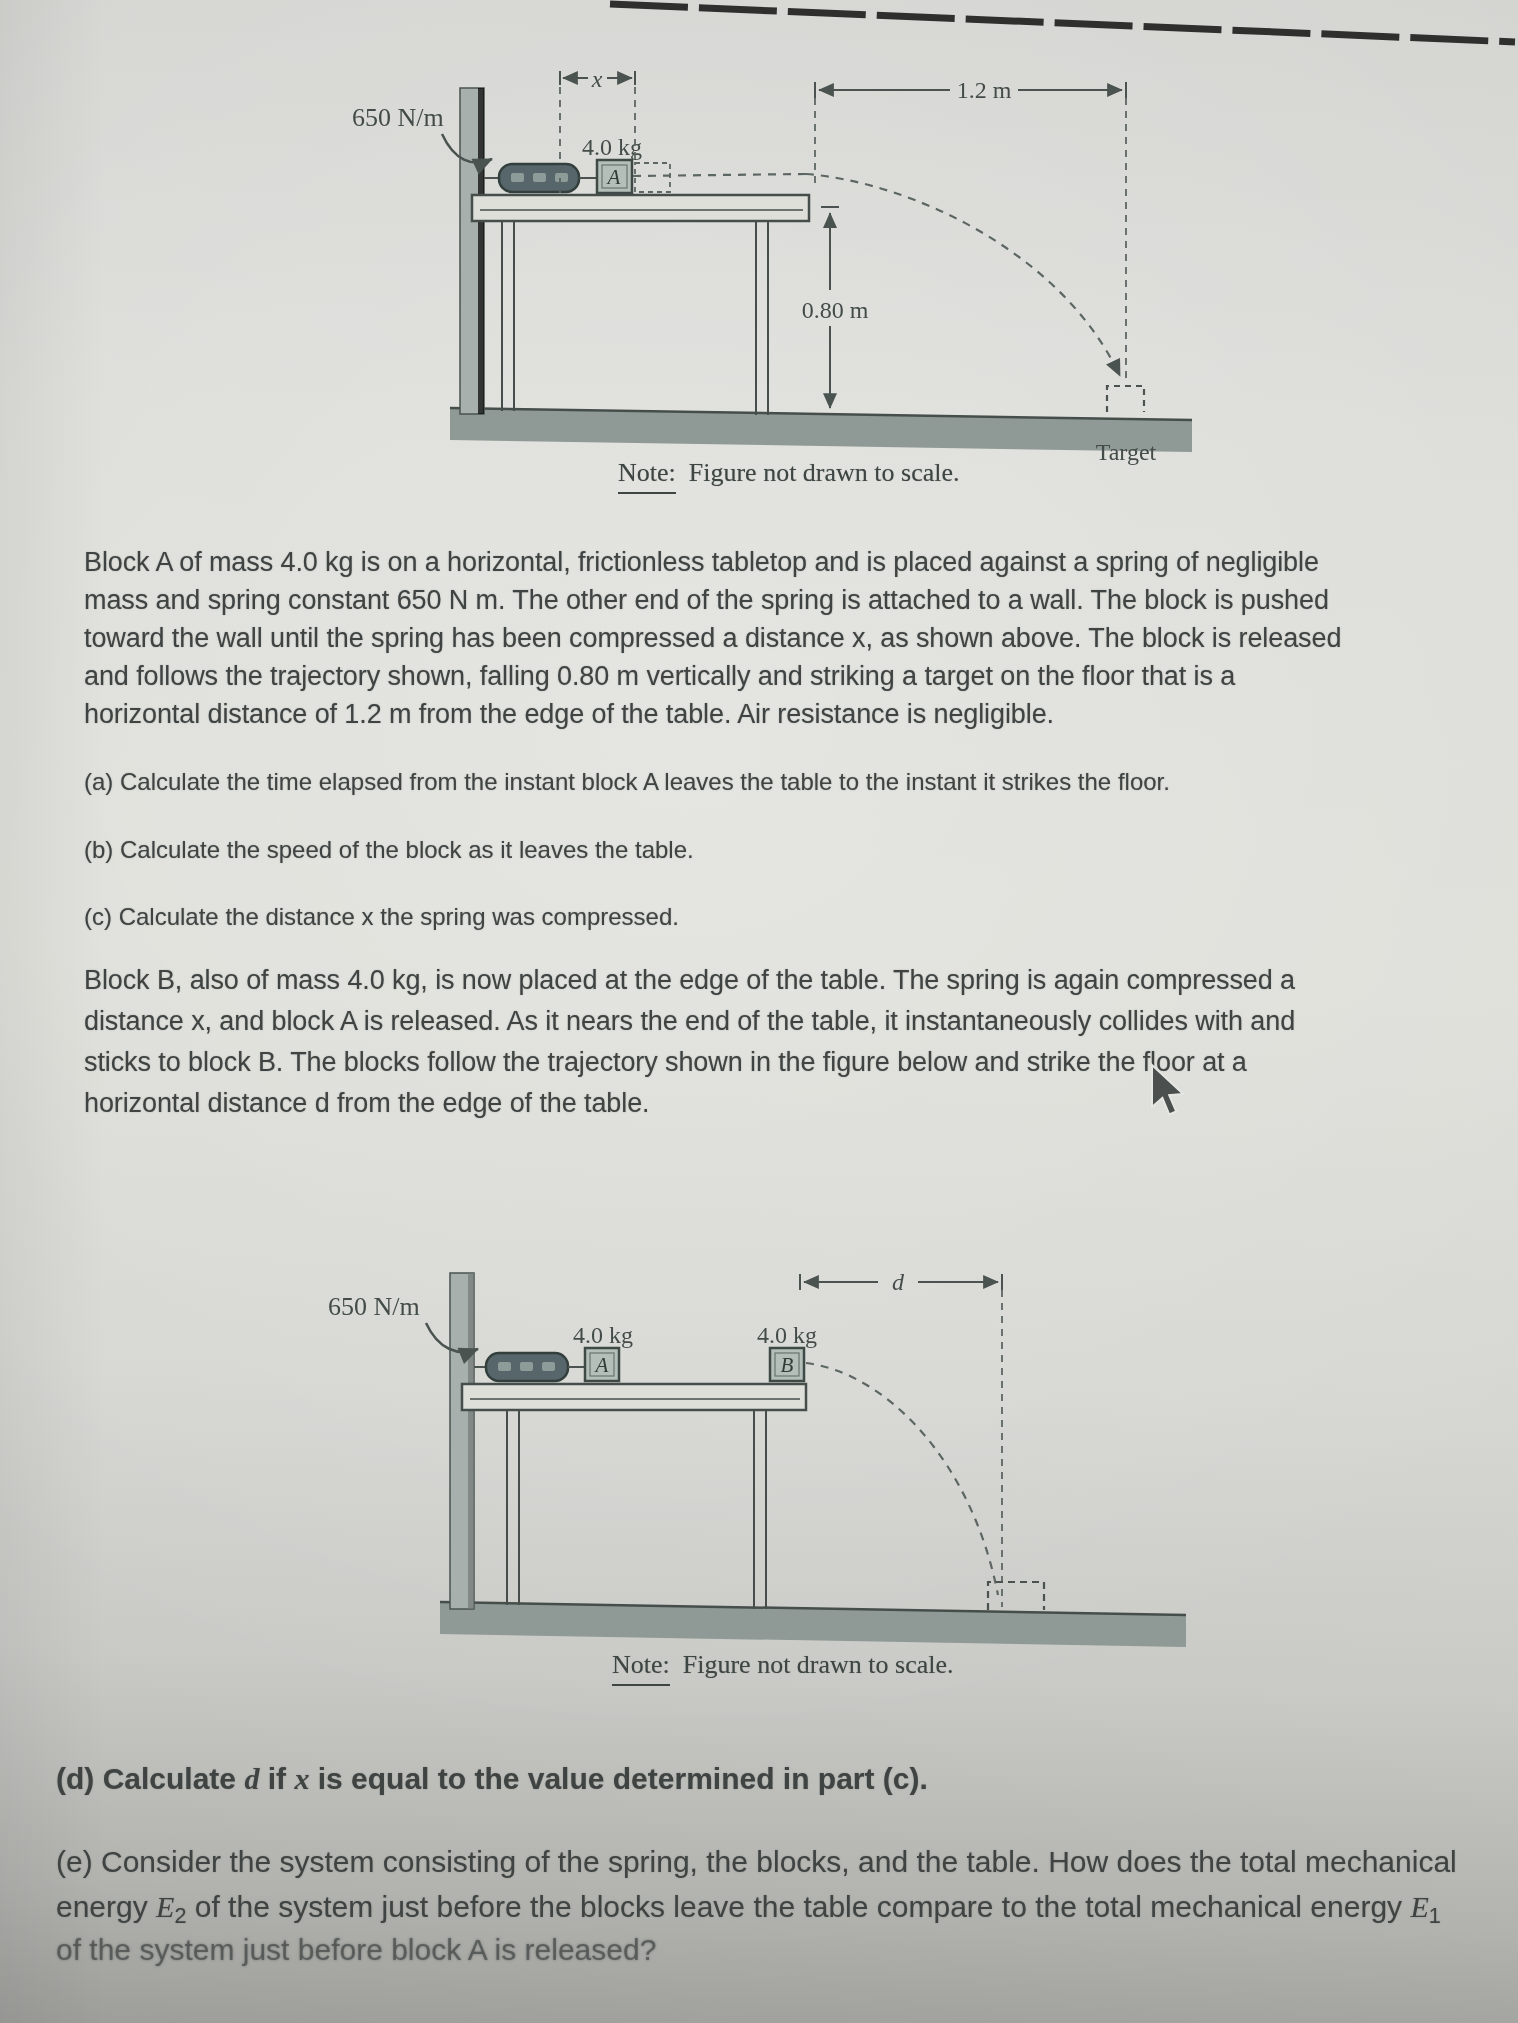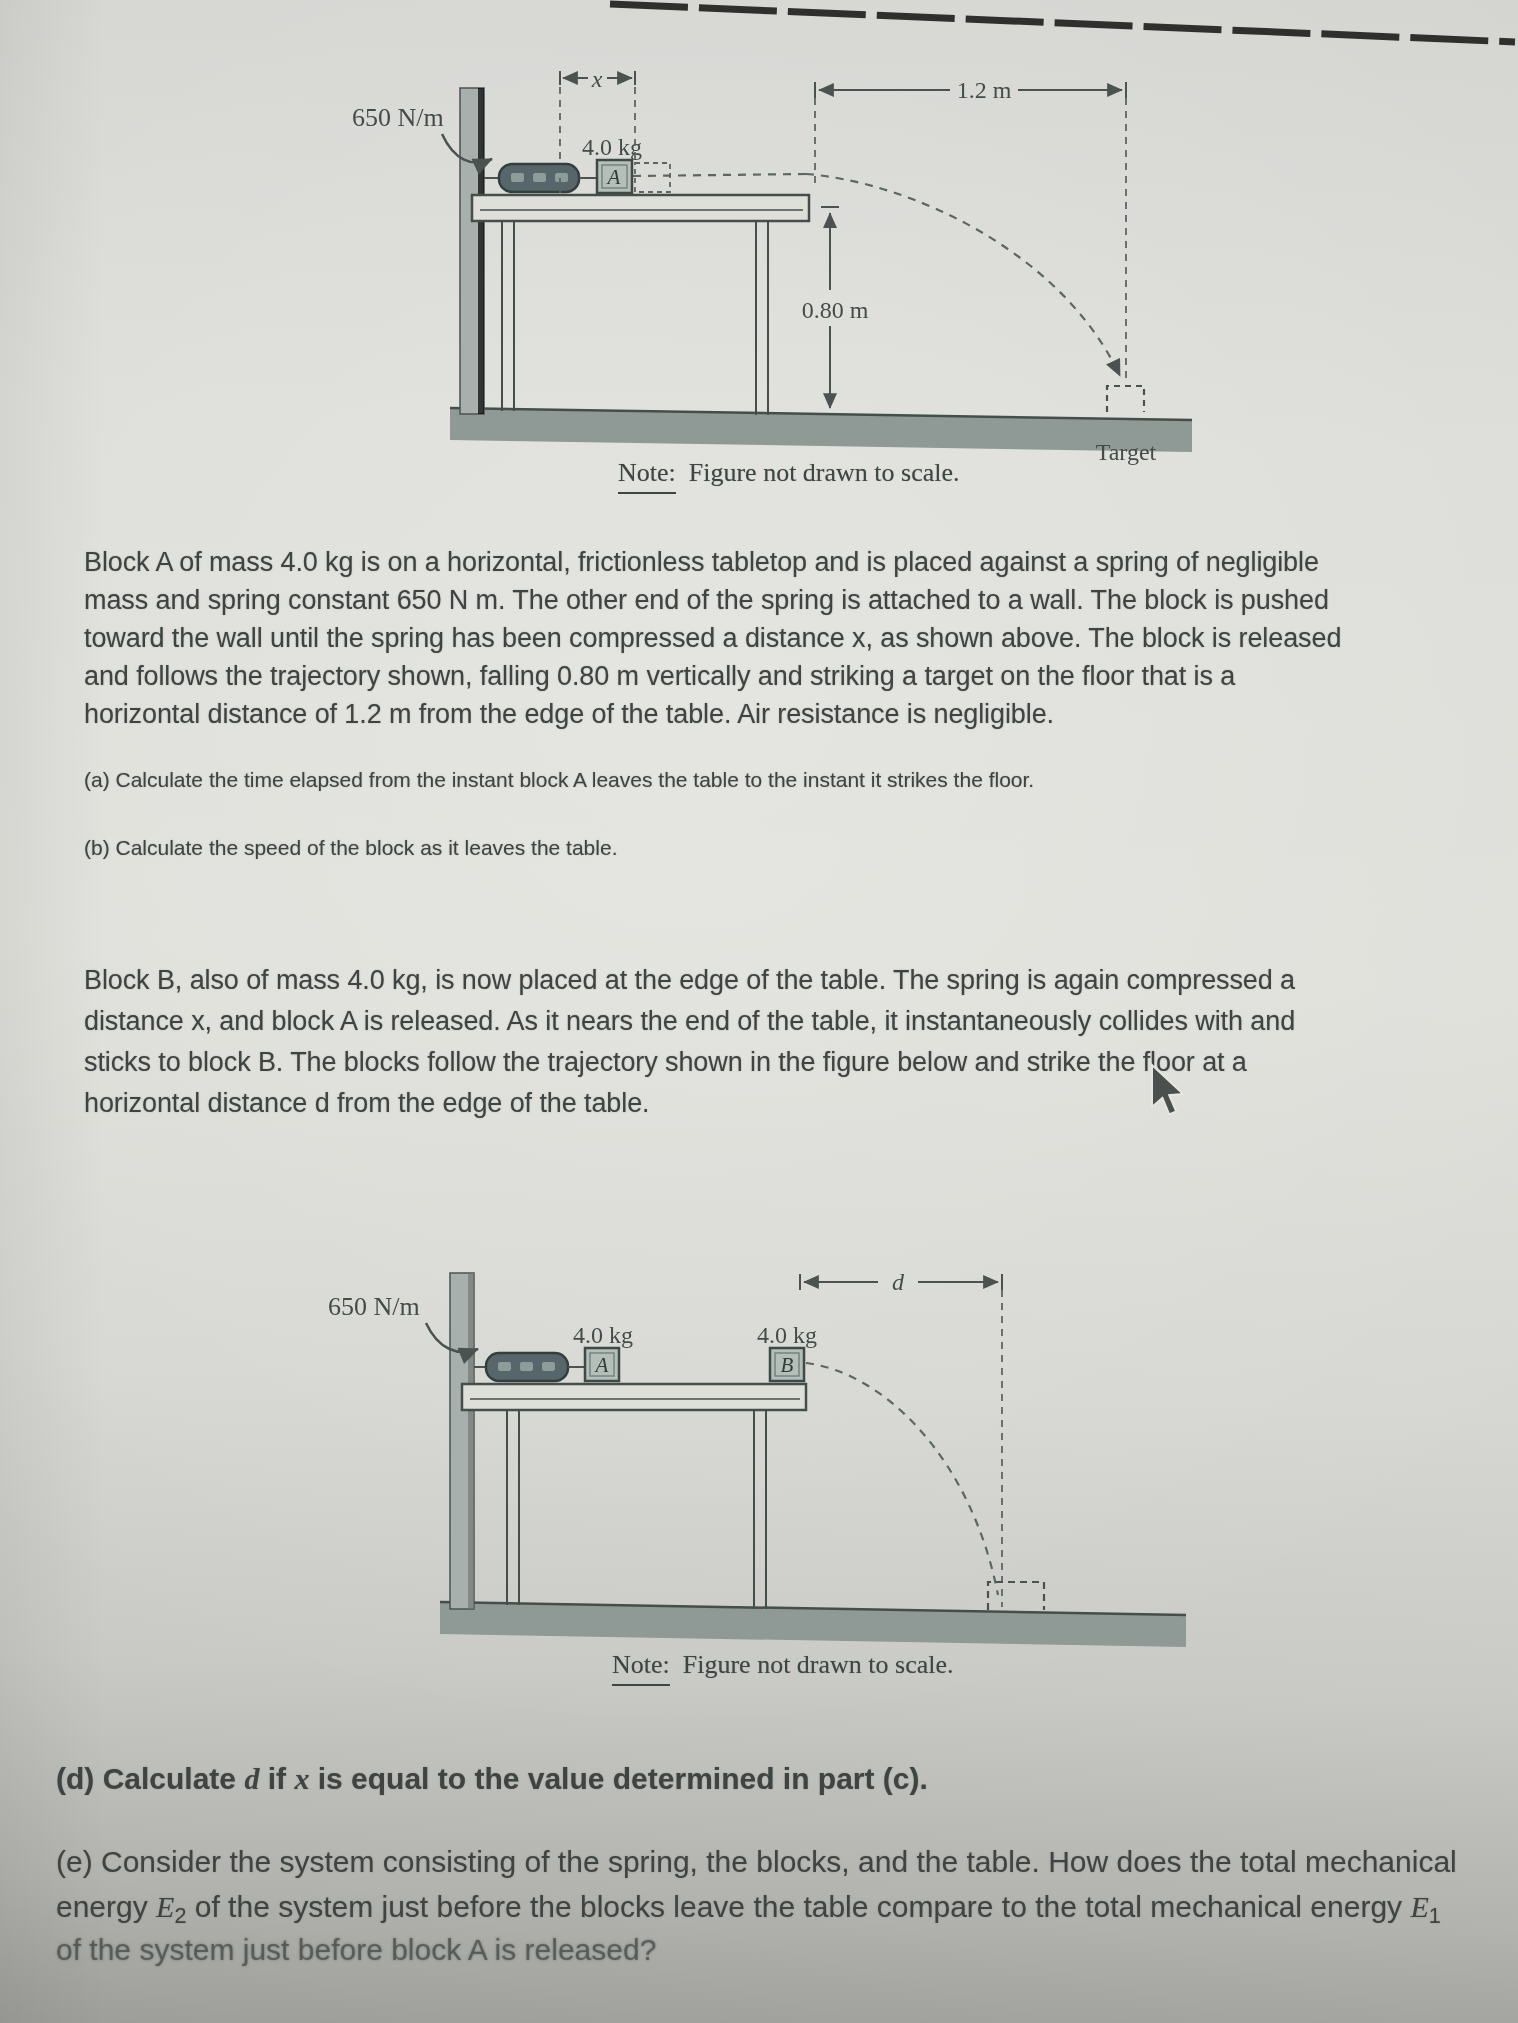--- a/index.html
+++ b/index.html
@@ -12,21 +12,21 @@
       linear-gradient(182deg, #d4d5d1 0%, #dcddd8 22%, #dedfd9 48%, #d6d7d2 68%, #c9cac6 82%, #b2b3af 93%, #9d9e9a 100%);
   }
   .abs{position:absolute;}
   .ptext{
     font-size:27px; line-height:38px; letter-spacing:-0.1px;
     color:#3f4442; white-space:pre-line;
     text-shadow:0 0 1.5px rgba(60,64,62,0.35);
   }
   .ptext2{line-height:41px;}
   .partline{
-    font-size:21px; color:#3f4442; white-space:nowrap;
+    font-size:24px; color:#3f4442; white-space:nowrap;
     text-shadow:0 0 1.5px rgba(60,64,62,0.35);
   }
   .bigline{font-size:30px;}
   .blurline{color:rgba(63,68,66,0.62); text-shadow:0 0 2.5px rgba(63,68,66,0.55);}
   .notetext{
     font-family:"Liberation Serif", serif; font-size:26px; color:#3e4643;
     text-shadow:0 0 1px rgba(62,70,67,0.4); white-space:nowrap;
   }
   .note-label{border-bottom:2px solid currentColor; padding-bottom:5px;}
   .note-body{margin-left:13px;}
@@ -118,20 +118,21 @@
   </div>
 
   <div class="abs ptext" style="left:84px; top:543px;">Block A of mass 4.0 kg is on a horizontal, frictionless tabletop and is placed against a spring of negligible
 mass and spring constant 650 N m. The other end of the spring is attached to a wall. The block is pushed
 toward the wall until the spring has been compressed a distance x, as shown above. The block is released
 and follows the trajectory shown, falling 0.80 m vertically and striking a target on the floor that is a
 horizontal distance of 1.2 m from the edge of the table. Air resistance is negligible.</div>
 
   <div class="abs partline" style="left:84px; top:768px;">(a) Calculate the time elapsed from the instant block A leaves the table to the instant it strikes the floor.</div>
   <div class="abs partline" style="left:84px; top:836px;">(b) Calculate the speed of the block as it leaves the table.</div>
+  <div class="abs partline" style="left:84px; top:903px;">(c) Calculate the distance x the spring was compressed.</div>
 
   <div class="abs ptext ptext2" style="left:84px; top:960px;">Block B, also of mass 4.0 kg, is now placed at the edge of the table. The spring is again compressed a
 distance x, and block A is released. As it nears the end of the table, it instantaneously collides with and
 sticks to block B. The blocks follow the trajectory shown in the figure below and strike the floor at a
 horizontal distance d from the edge of the table.</div>
 
   <svg class="abs" style="left:1146px; top:1062px;" width="44" height="56" viewBox="0 0 22 28">
     <path d="M3,1.5 L3,22.5 L8.2,18 L11.6,26.2 L15.1,24.7 L11.6,16.6 L18.6,16 Z" fill="#4b504e" stroke="#e6e6e2" stroke-width="1"></path>
   </svg>
 

